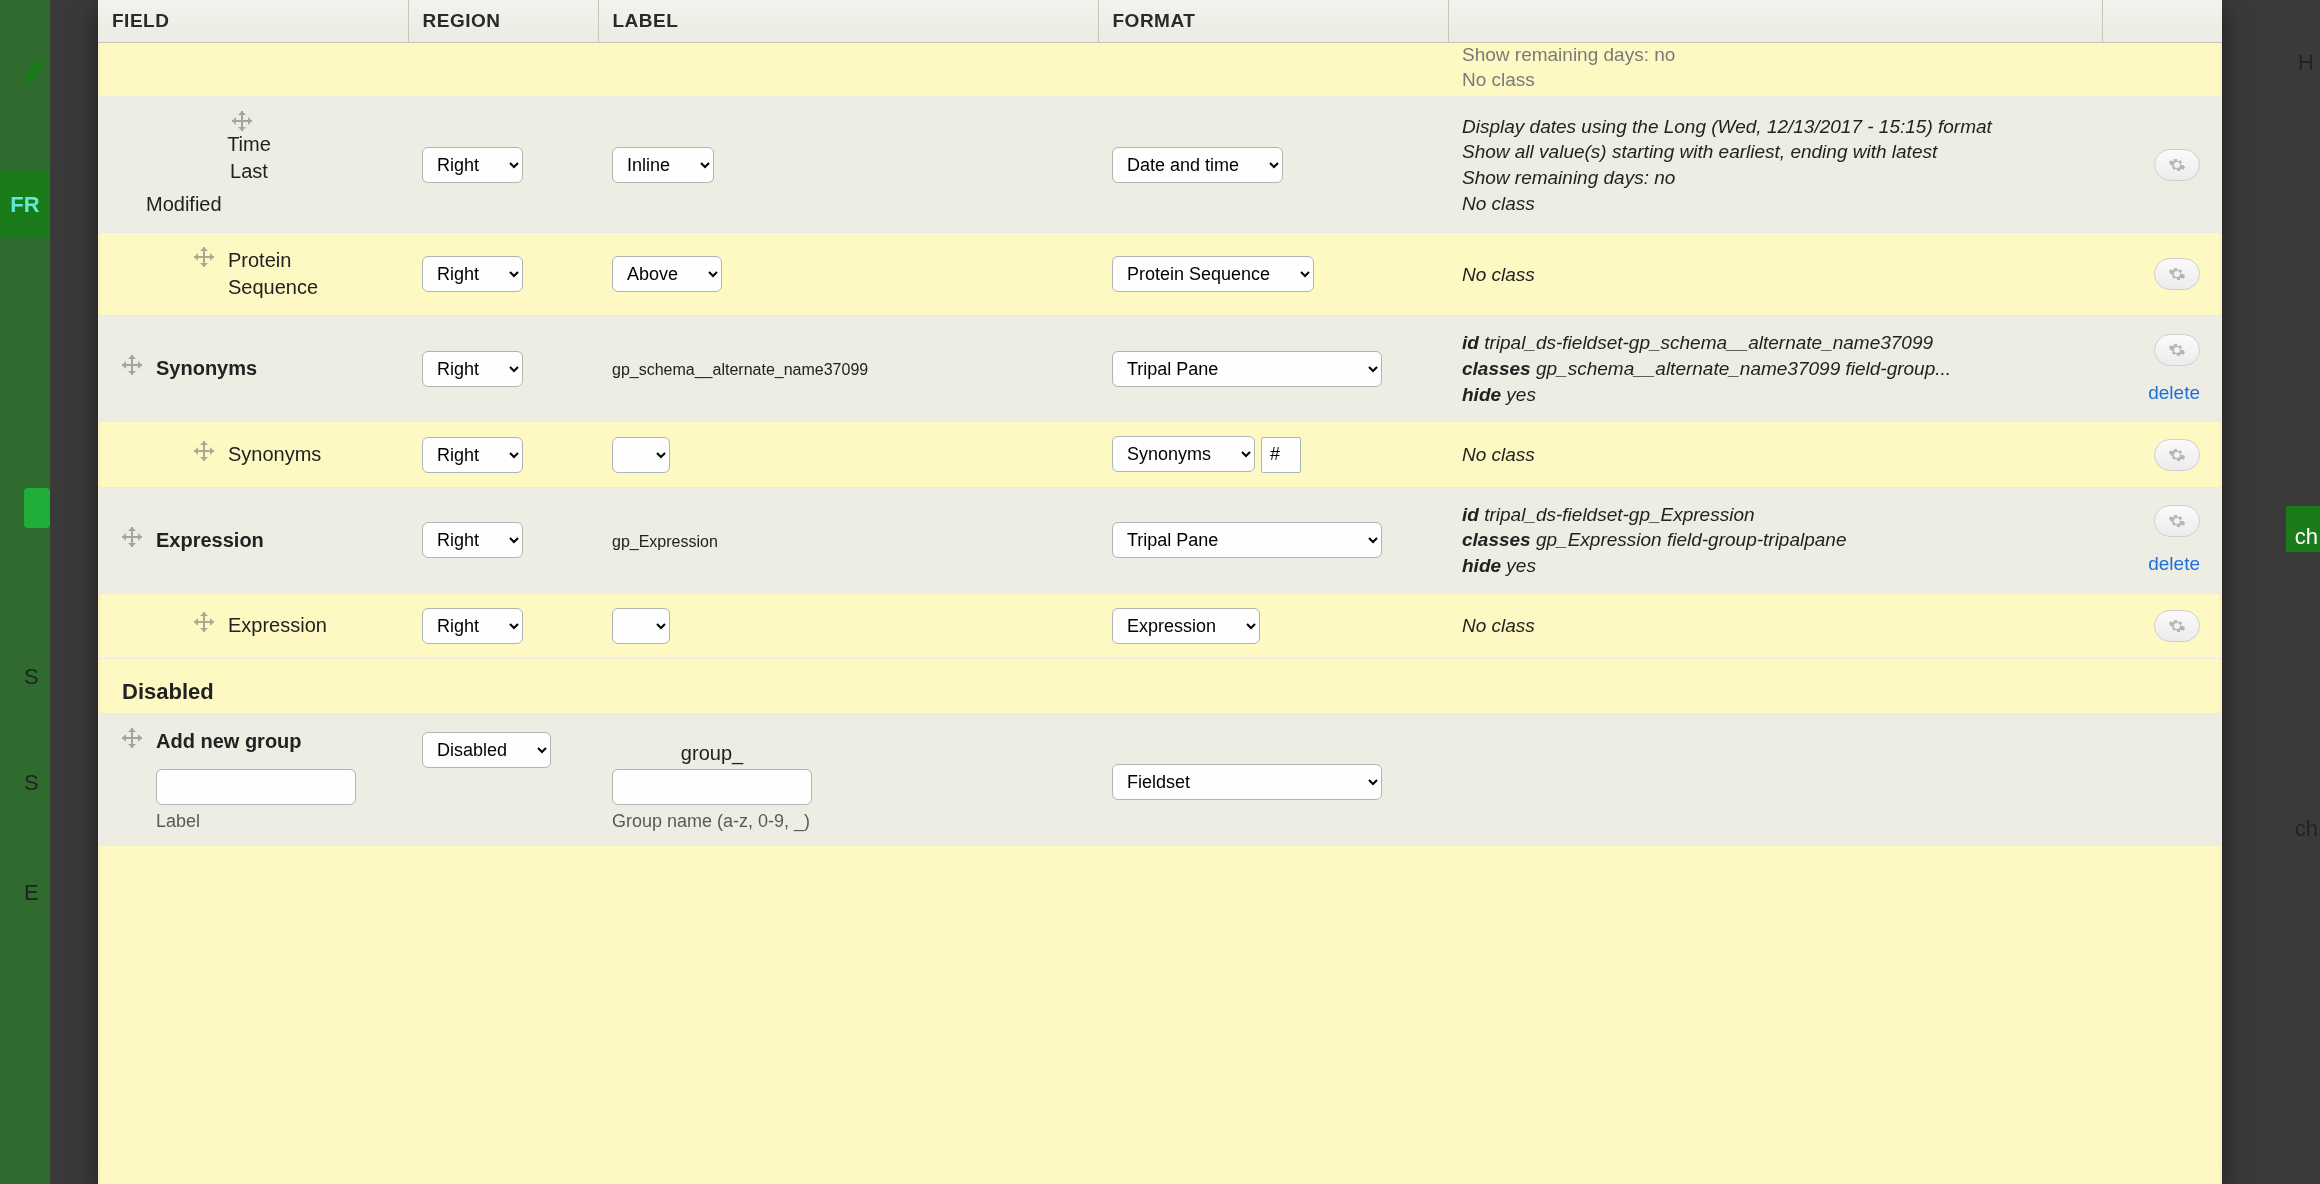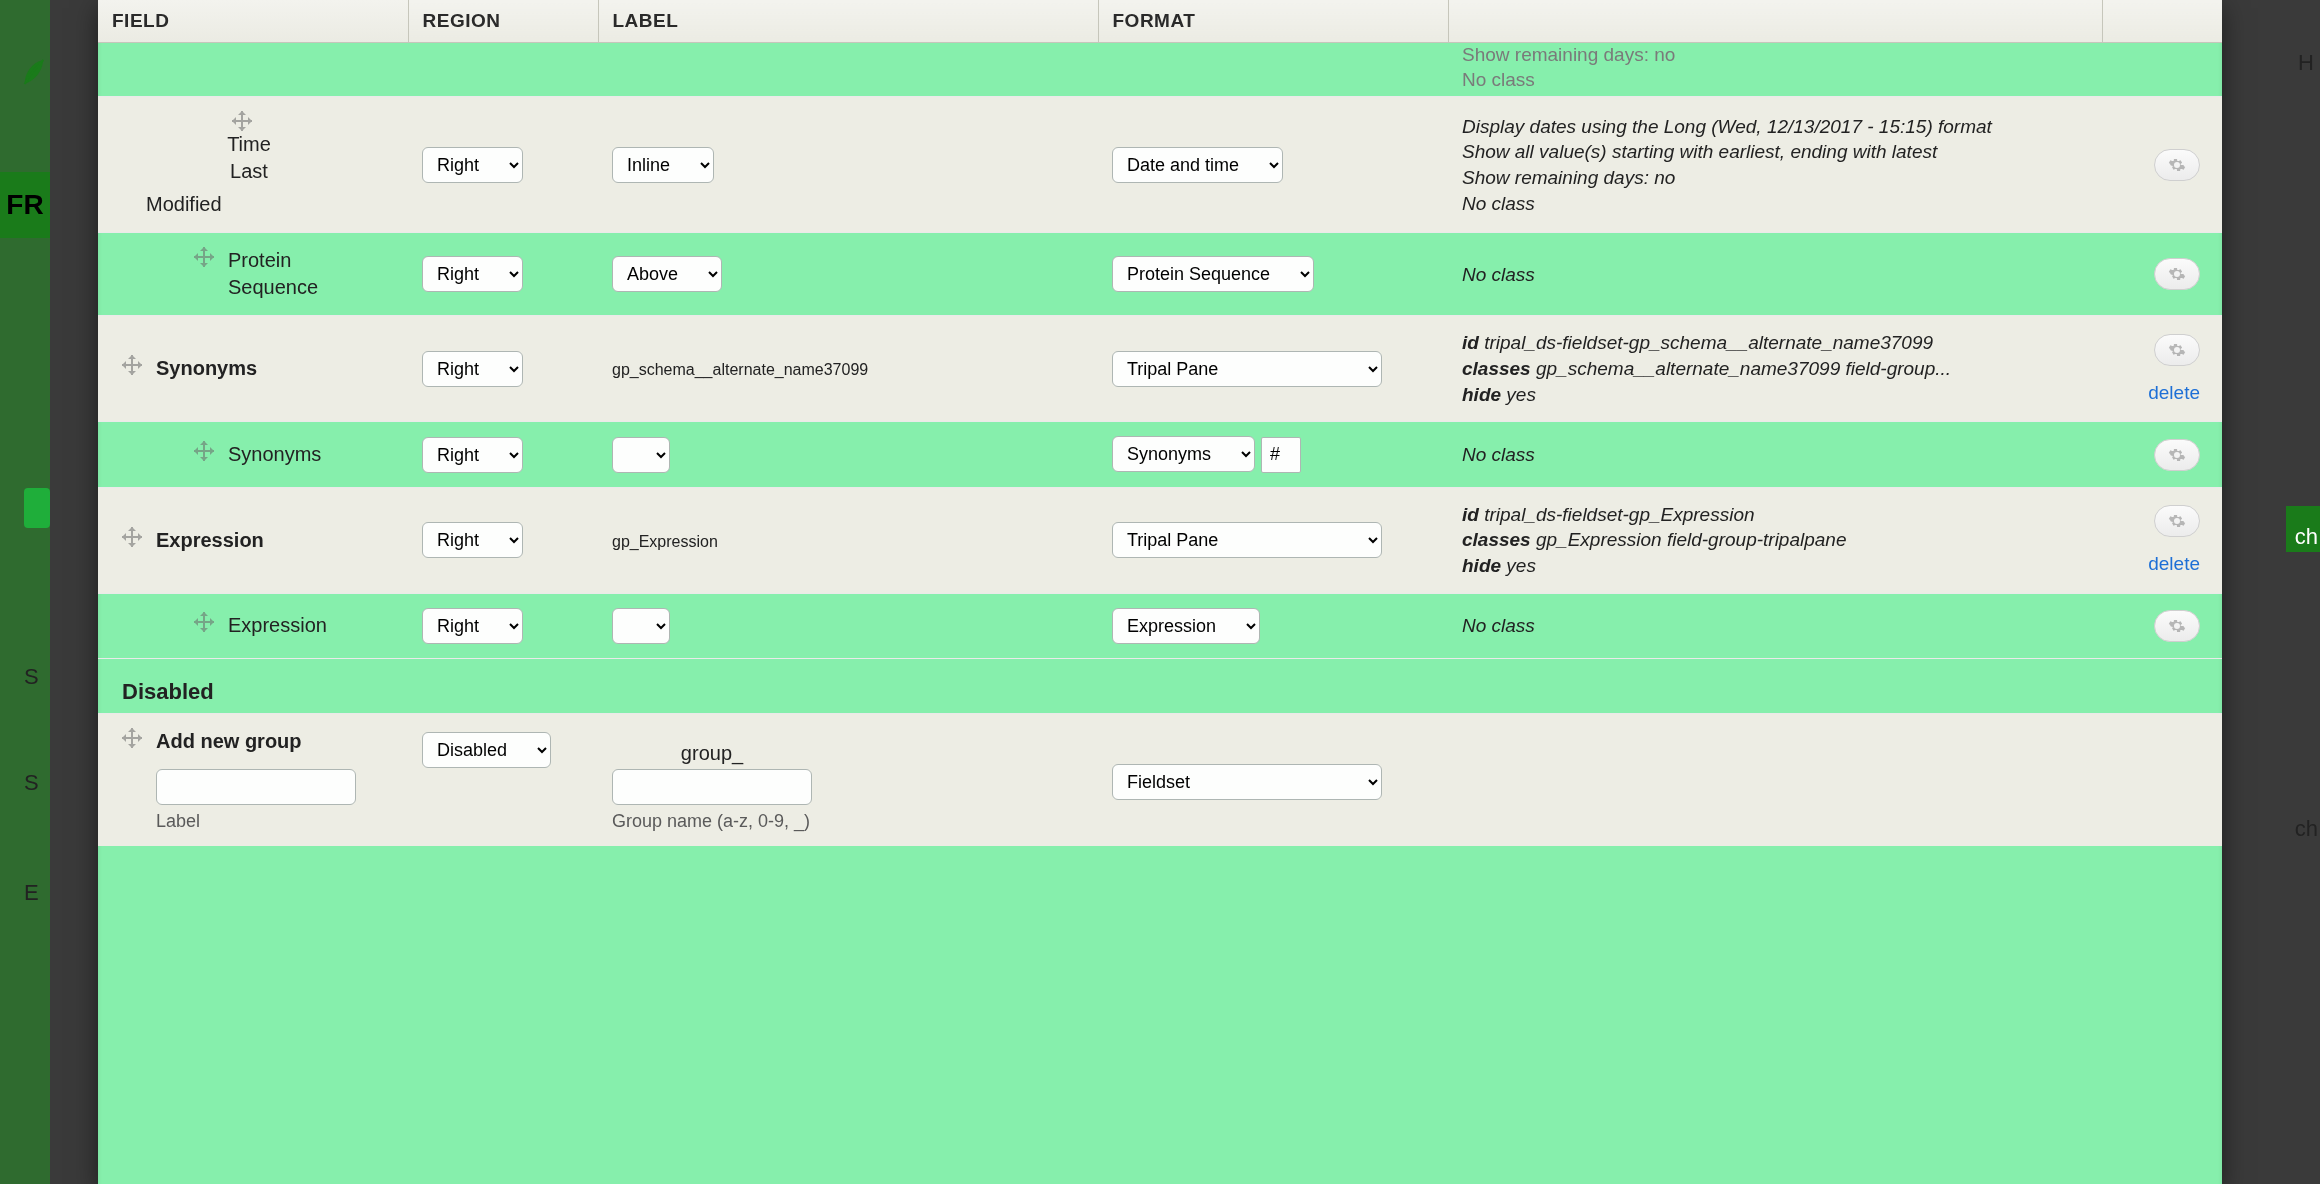--- a/index.html
+++ b/index.html
@@ -1,23 +1,23 @@
 <!DOCTYPE html>
 <html><head>
 <meta charset="utf-8">
 <style>
   * { box-sizing: border-box; }
   html, body { margin:0; padding:0; font-family: "Lucida Grande","Helvetica Neue",Arial,sans-serif; font-size:18px; color:#222; background:#343434; }
   .backdrop { position:fixed; inset:0; background:linear-gradient(to right,#2f6b2f 0 50px,#3a3a3a 50px 100%); }
   .backdrop .leaf { position:absolute; left:18px; top:56px; width:32px; height:32px; }
-  .backdrop .leftband { position:absolute; left:0; top:172px; width:50px; height:66px; background:#1a7b1a; color:#000000; font-weight:bold; display:flex; align-items:center; justify-content:center; font-size:28px; }
+  .backdrop .leftband { position:absolute; left:0; top:172px; width:50px; height:66px; background:#1a7b1a; color:#5eead4; font-weight:bold; display:flex; align-items:center; justify-content:center; font-size:22px; }
   .backdrop .btn-w { position:absolute; left:24px; top:488px; width:26px; height:40px; background:#1fae3a; border-radius:4px; }
   .backdrop .rightband { position:absolute; right:0; top:506px; width:34px; height:46px; background:#1a7b1a; }
   .backdrop .lbl { position:absolute; left:24px; font-size:22px; color:#222; }
-  .panel-wrap { position:relative; margin:0 auto; width:2124px; background:#86efac; min-height:1184px; box-shadow:0 8px 24px rgba(0,0,0,0.5), inset 0 6px 10px -6px rgba(0,0,0,0.4); }
+  .panel-wrap { position:relative; margin:0 auto; width:2124px; background:#fef9c3; min-height:1184px; box-shadow:0 8px 24px rgba(0,0,0,0.5), inset 0 6px 10px -6px rgba(0,0,0,0.4); }
   table.fields { width:100%; border-collapse:collapse; table-layout:fixed; }
   thead th { background:linear-gradient(#f3f3ee,#ebebe3); border-bottom:1px solid #c6c6bb; border-right:1px solid #c6c6bb; text-align:left; font-weight:bold; font-size:19px; letter-spacing:0.5px; padding:10px 14px; color:#2a2a2a; }
   thead th:first-child { border-left:none; }
   thead th:last-child { border-right:none; }
   tbody tr { border-top:1px solid #eaeaea; }
   tbody tr.alt { background:#edede4; }
   tbody td { padding:14px 14px; vertical-align:middle; font-size:20px; }
   td.field-cell { padding-left:24px; }
   .drag { display:inline-block; width:20px; height:20px; position:relative; margin-right:14px; vertical-align:middle; opacity:0.55; cursor:move; }
   .drag::before, .drag::after { content:""; position:absolute; background:#6a6a6a; }

